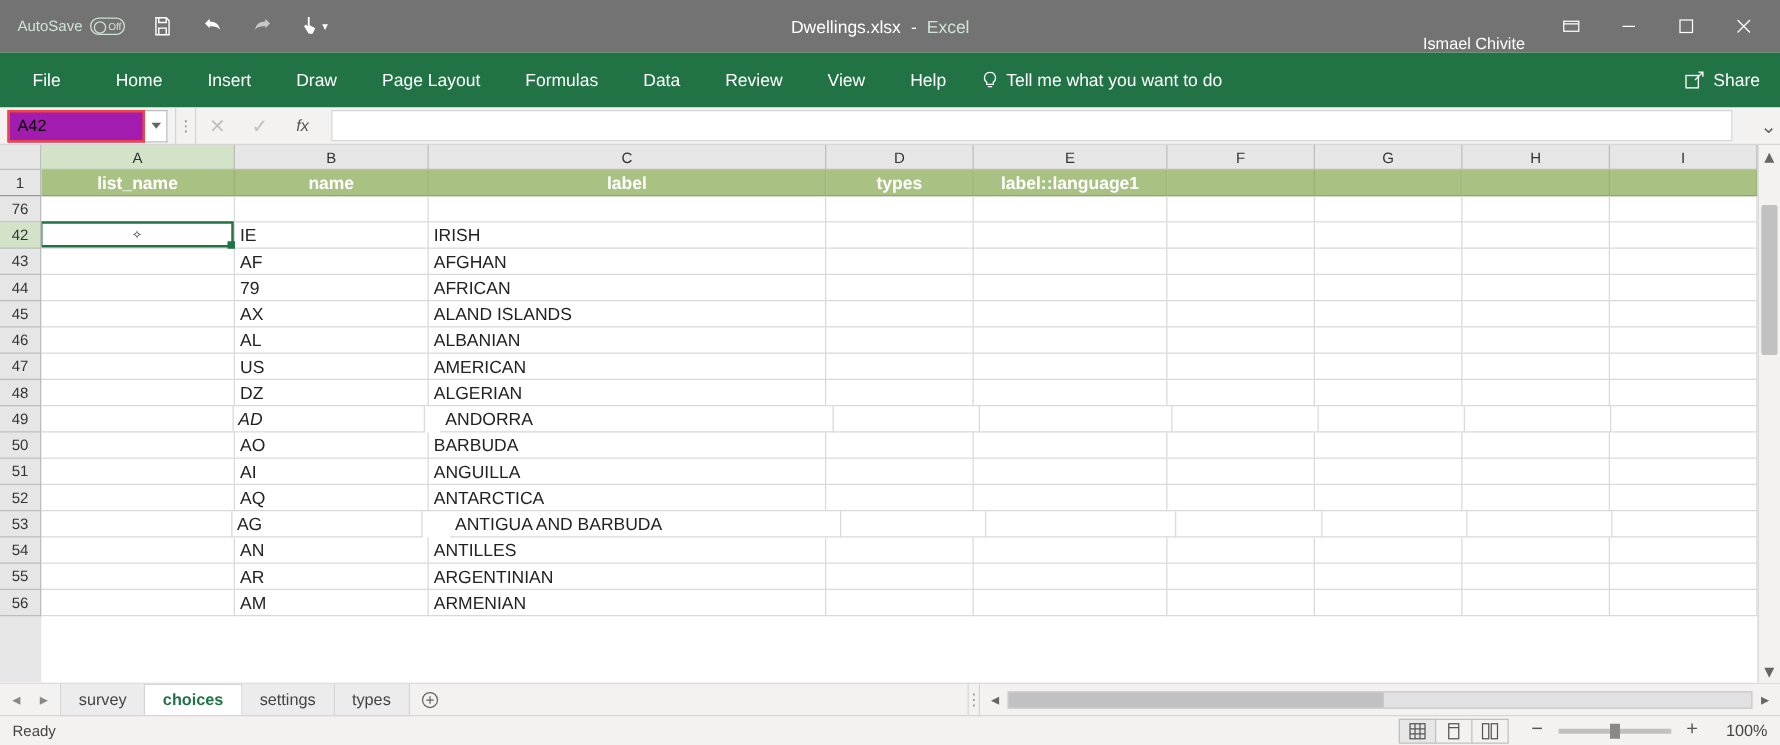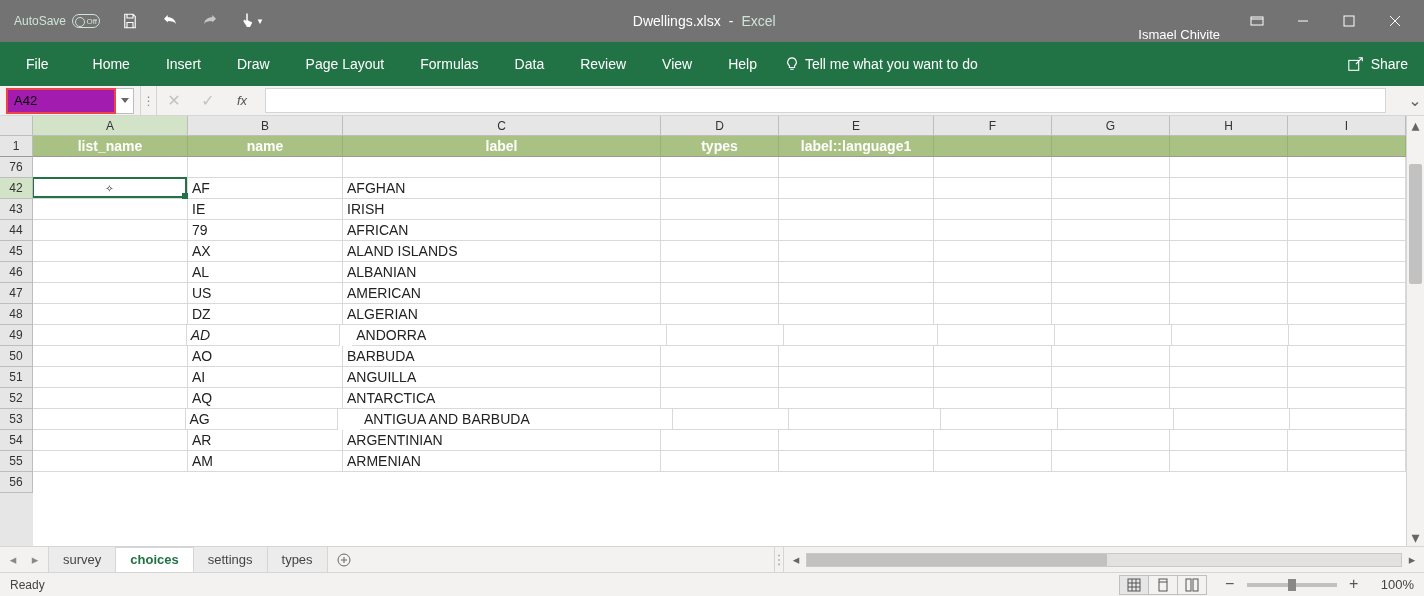--- a/index.html
+++ b/index.html
@@ -241,42 +241,42 @@
         <div class="cell col-A" style="width: 155px;"></div>
         <div class="cell col-B" style="width: 155px;"></div>
         <div class="cell col-C" style="width: 318px;"></div>
         <div class="cell col-D" style="width: 118px;"></div>
         <div class="cell col-E" style="width: 155px;"></div>
         <div class="cell col-F" style="width: 118px;"></div>
         <div class="cell col-G" style="width: 118px;"></div>
         <div class="cell col-H" style="width: 118px;"></div>
         <div class="cell col-I" style="width: 118px;"></div>
       </div>
+      <div class="row r42">
+        <div class="cell col-A" style="width: 155px;"></div>
+        <div class="cell col-B" style="width: 155px;">IE</div>
+        <div class="cell col-C" style="width: 318px;">IRISH</div>
+        <div class="cell col-D" style="width: 118px;"></div>
+        <div class="cell col-E" style="width: 155px;"></div>
+        <div class="cell col-F" style="width: 118px;"></div>
+        <div class="cell col-G" style="width: 118px;"></div>
+        <div class="cell col-H" style="width: 118px;"></div>
+        <div class="cell col-I" style="width: 118px;"></div>
+      </div>
       <div class="row r43">
         <div class="cell col-A" style="width: 155px;"></div>
         <div class="cell col-B" style="width: 155px;">AF</div>
         <div class="cell col-C" style="width: 318px;">AFGHAN</div>
         <div class="cell col-D" style="width: 118px;"></div>
         <div class="cell col-E" style="width: 155px;"></div>
         <div class="cell col-F" style="width: 118px;"></div>
         <div class="cell col-G" style="width: 118px;"></div>
         <div class="cell col-H" style="width: 118px;"></div>
         <div class="cell col-I" style="width: 118px;"></div>
       </div>
-      <div class="row r42">
-        <div class="cell col-A" style="width: 155px;"></div>
-        <div class="cell col-B" style="width: 155px;">IE</div>
-        <div class="cell col-C" style="width: 318px;">IRISH</div>
-        <div class="cell col-D" style="width: 118px;"></div>
-        <div class="cell col-E" style="width: 155px;"></div>
-        <div class="cell col-F" style="width: 118px;"></div>
-        <div class="cell col-G" style="width: 118px;"></div>
-        <div class="cell col-H" style="width: 118px;"></div>
-        <div class="cell col-I" style="width: 118px;"></div>
-      </div>
       <div class="row r44">
         <div class="cell col-A" style="width: 155px;"></div>
         <div class="cell col-B" style="width: 155px;">79</div>
         <div class="cell col-C" style="width: 318px;">AFRICAN</div>
         <div class="cell col-D" style="width: 118px;"></div>
         <div class="cell col-E" style="width: 155px;"></div>
         <div class="cell col-F" style="width: 118px;"></div>
         <div class="cell col-G" style="width: 118px;"></div>
         <div class="cell col-H" style="width: 118px;"></div>
         <div class="cell col-I" style="width: 118px;"></div>
@@ -366,20 +366,31 @@
         <div class="cell col-E" style="width: 155px;"></div>
         <div class="cell col-F" style="width: 118px;"></div>
         <div class="cell col-G" style="width: 118px;"></div>
         <div class="cell col-H" style="width: 118px;"></div>
         <div class="cell col-I" style="width: 118px;"></div>
       </div>
       <div class="row r53">
         <div class="cell col-A" style="width: 155px;"></div>
         <div class="cell col-B" style="width: 155px;">AG</div>
         <div class="cell col-C" style="width: 318px; margin-left: 22px;">ANTIGUA AND BARBUDA</div>
+        <div class="cell col-D" style="width: 118px;"></div>
+        <div class="cell col-E" style="width: 155px;"></div>
+        <div class="cell col-F" style="width: 118px;"></div>
+        <div class="cell col-G" style="width: 118px;"></div>
+        <div class="cell col-H" style="width: 118px;"></div>
+        <div class="cell col-I" style="width: 118px;"></div>
+      </div>
+      <div class="row r54">
+        <div class="cell col-A" style="width: 155px;"></div>
+        <div class="cell col-B" style="width: 155px;">AN</div>
+        <div class="cell col-C" style="width: 318px;">ANTILLES</div>
         <div class="cell col-D" style="width: 118px;"></div>
         <div class="cell col-E" style="width: 155px;"></div>
         <div class="cell col-F" style="width: 118px;"></div>
         <div class="cell col-G" style="width: 118px;"></div>
         <div class="cell col-H" style="width: 118px;"></div>
         <div class="cell col-I" style="width: 118px;"></div>
       </div>
       <div class="row r55">
         <div class="cell col-A" style="width: 155px;"></div>
         <div class="cell col-B" style="width: 155px;">AR</div>

